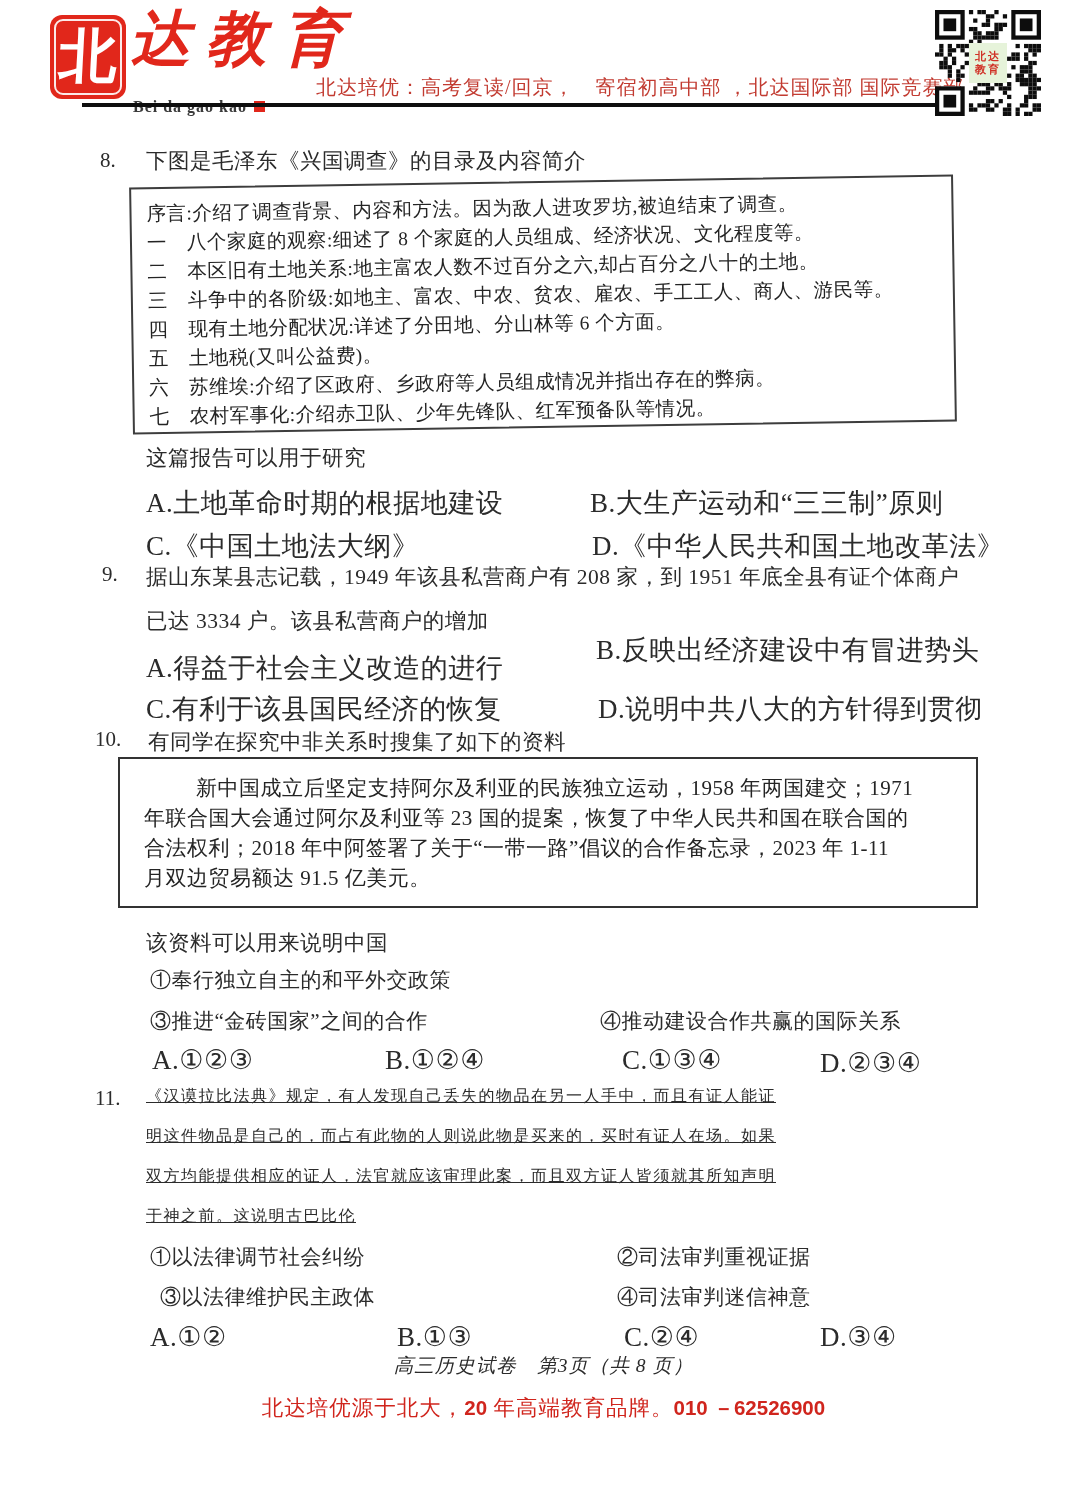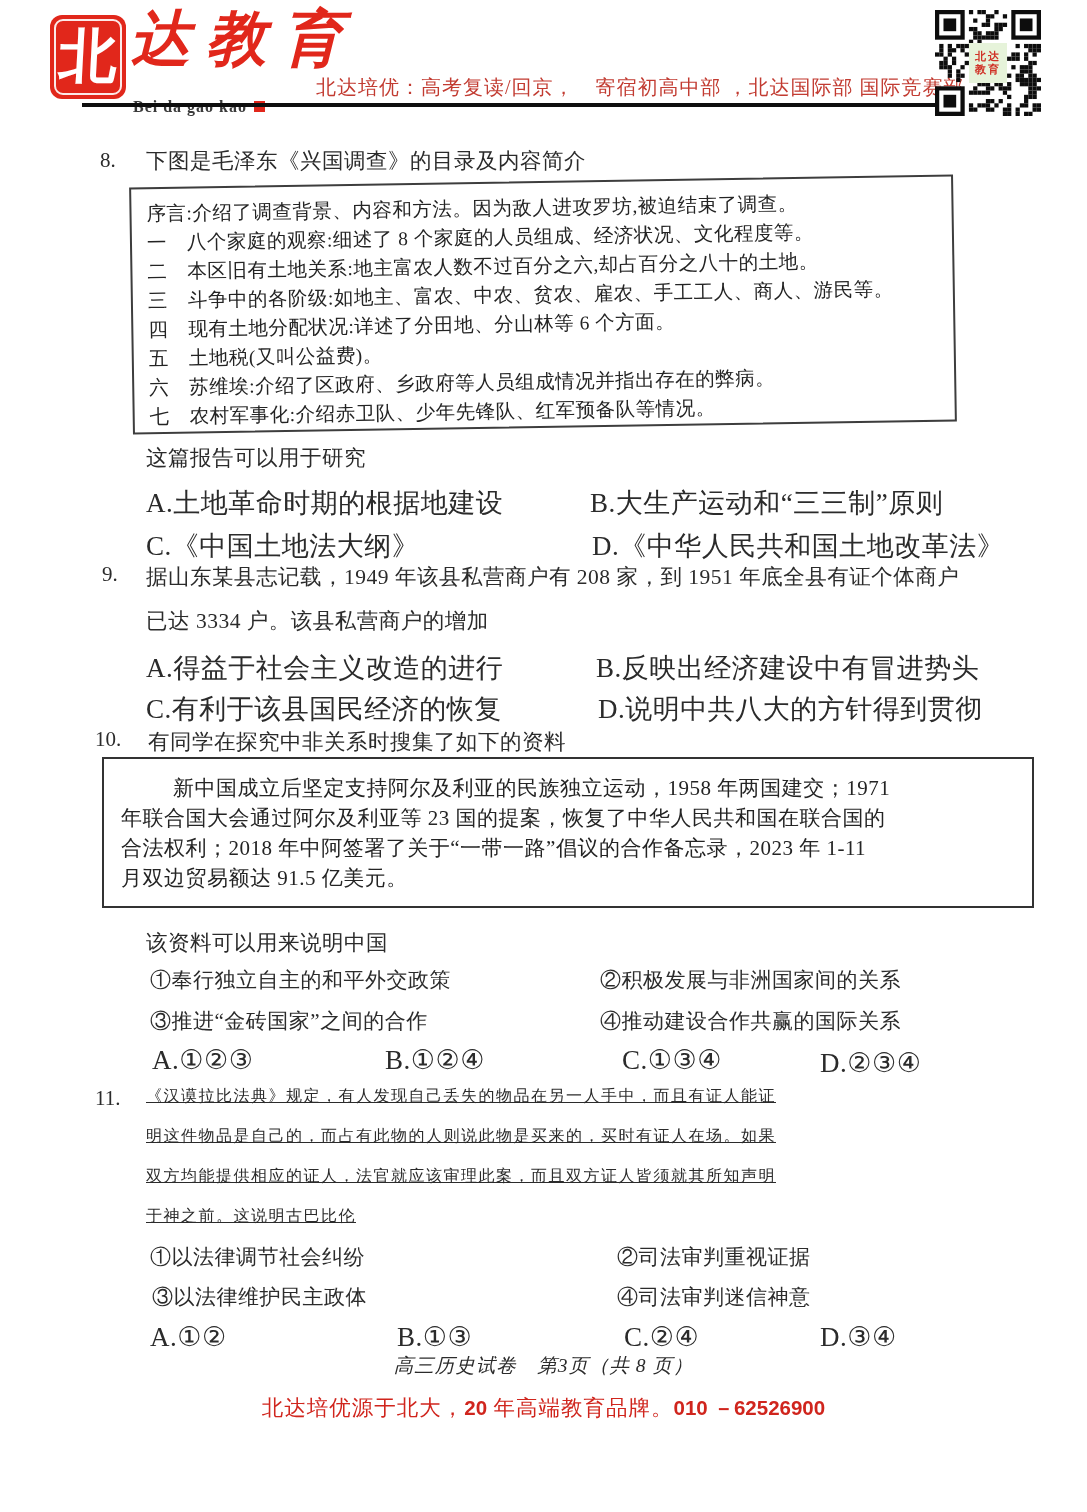--- a/index.html
+++ b/index.html
@@ -29,22 +29,22 @@
   .stem{font-size:21.5px;letter-spacing:0.5px;}
   .stem-just{font-size:16px;letter-spacing:1.5px;text-decoration:underline;}
   .opt{font-size:27px;letter-spacing:0.5px;}
   .stmt{font-size:21px;letter-spacing:0.5px;}
 
   .q8box{left:131px;top:181px;width:824px;height:247px;border:2px solid #3d3d3d;
         box-sizing:border-box;padding:10px 0 0 15px;transform:rotate(-0.9deg);
         background:#ffffff;}
   .q8box .kline{font-size:19.5px;line-height:29px;letter-spacing:0.5px;white-space:nowrap;color:#242424;}
 
-  .q10box{left:102px;top:757px;width:932px;height:151px;border:2px solid #333333;
-        box-sizing:border-box;padding:14px 0 0 17px;background:#ffffff;}
+  .q10box{left:118px;top:757px;width:860px;height:151px;border:2px solid #333333;
+        box-sizing:border-box;padding:14px 0 0 24px;background:#ffffff;}
   .q10box .bline{font-size:21px;line-height:30px;letter-spacing:0.5px;white-space:nowrap;color:#242424;}
   .indent{text-indent:52px;}
 
   
   .page-info{left:0;top:1352px;width:1087px;text-align:center;font-size:19.5px;color:#2b2b2b;letter-spacing:1px;font-style:italic;}
   .slogan{left:0;top:1393px;width:1087px;text-align:center;font-size:21.5px;color:#d0251d;letter-spacing:1px;}
   .slogan .num{font-family:"Liberation Sans","DejaVu Sans",sans-serif;font-weight:bold;font-size:20.5px;letter-spacing:0;text-align:center;}
 </style>
 </head>
 <body>
@@ -253,52 +253,51 @@
   <div class="abs stem" style="left:146px;top:443px">这篇报告可以用于研究</div>
   <div class="abs opt" style="left:146px;top:485px">A.土地革命时期的根据地建设</div>
   <div class="abs opt" style="left:590px;top:485px">B.大生产运动和“三三制”原则</div>
   <div class="abs opt" style="left:146px;top:528px">C.《中国土地法大纲》</div>
   <div class="abs opt" style="left:592px;top:528px">D.《中华人民共和国土地改革法》</div>
 
   <div class="abs qnum" style="left:102px;top:562px">9.</div>
   <div class="abs stem" style="left:146px;top:562px">据山东某县志记载，1949 年该县私营商户有 208 家，到 1951 年底全县有证个体商户</div>
   <div class="abs stem" style="left:146px;top:606px">已达 3334 户。该县私营商户的增加</div>
   <div class="abs opt" style="left:146px;top:650px">A.得益于社会主义改造的进行</div>
-  <div class="abs opt" style="left:596px;top:650px">B.反映出经济建设中有冒进势头</div>
+  <div class="abs opt" style="left:596px;top:632px">B.反映出经济建设中有冒进势头</div>
   <div class="abs opt" style="left:146px;top:691px">C.有利于该县国民经济的恢复</div>
   <div class="abs opt" style="left:598px;top:691px">D.说明中共八大的方针得到贯彻</div>
 
   <div class="abs qnum" style="left:95px;top:727px">10.</div>
   <div class="abs stem" style="left:148px;top:727px">有同学在探究中非关系时搜集了如下的资料</div>
 
   <div class="abs q10box">
     <div class="bline indent">新中国成立后坚定支持阿尔及利亚的民族独立运动，1958 年两国建交；1971</div>
     <div class="bline">年联合国大会通过阿尔及利亚等 23 国的提案，恢复了中华人民共和国在联合国的</div>
     <div class="bline">合法权利；2018 年中阿签署了关于“一带一路”倡议的合作备忘录，2023 年 1-11</div>
     <div class="bline">月双边贸易额达 91.5 亿美元。</div>
   </div>
 
   <div class="abs stmt" style="left:150px;top:966px">①奉行独立自主的和平外交政策</div>
   <div class="abs stem" style="left:146px;top:928px">该资料可以用来说明中国</div>
-  <div class="abs stmt" style="left:600px;top:966px">②积极发展与非洲国家间的关系</div>
   <div class="abs stmt" style="left:150px;top:1007px">③推进“金砖国家”之间的合作</div>
   <div class="abs stmt" style="left:600px;top:1007px">④推动建设合作共赢的国际关系</div>
   <div class="abs opt" style="left:152px;top:1044px">A.①②③</div>
   <div class="abs opt" style="left:385px;top:1044px">B.①②④</div>
   <div class="abs opt" style="left:622px;top:1044px">C.①③④</div>
   <div class="abs opt" style="left:820px;top:1047px">D.②③④</div>
 
   <div class="abs qnum" style="left:95px;top:1086px">11.</div>
   <div class="abs stem-just" style="left:146px;top:1086px">《汉谟拉比法典》规定，有人发现自己丢失的物品在另一人手中，而且有证人能证</div>
   <div class="abs stem-just" style="left:146px;top:1126px">明这件物品是自己的，而占有此物的人则说此物是买来的，买时有证人在场。如果</div>
   <div class="abs stem-just" style="left:146px;top:1166px">双方均能提供相应的证人，法官就应该审理此案，而且双方证人皆须就其所知声明</div>
   <div class="abs stem-just" style="left:146px;top:1206px">于神之前。这说明古巴比伦</div>
   <div class="abs stmt" style="left:150px;top:1243px">①以法律调节社会纠纷</div>
   <div class="abs stmt" style="left:617px;top:1243px">②司法审判重视证据</div>
-  <div class="abs stmt" style="left:152px;top:1283px">③以法律维护民主政体</div>
+  <div class="abs stmt" style="left:160px;top:1283px">③以法律维护民主政体</div>
   <div class="abs stmt" style="left:617px;top:1283px">④司法审判迷信神意</div>
   <div class="abs opt" style="left:150px;top:1321px">A.①②</div>
   <div class="abs opt" style="left:397px;top:1321px">B.①③</div>
   <div class="abs opt" style="left:624px;top:1321px">C.②④</div>
   <div class="abs opt" style="left:820px;top:1321px">D.③④</div>
 
   <div class="abs page-info">高三历史试卷　第3页（共 8 页）</div>
   <div class="abs slogan">
     <span>北达培优源于北大，</span><span class="num">20</span><span> 年高端教育品牌。</span><span class="num">010 －62526900</span>
   </div>

